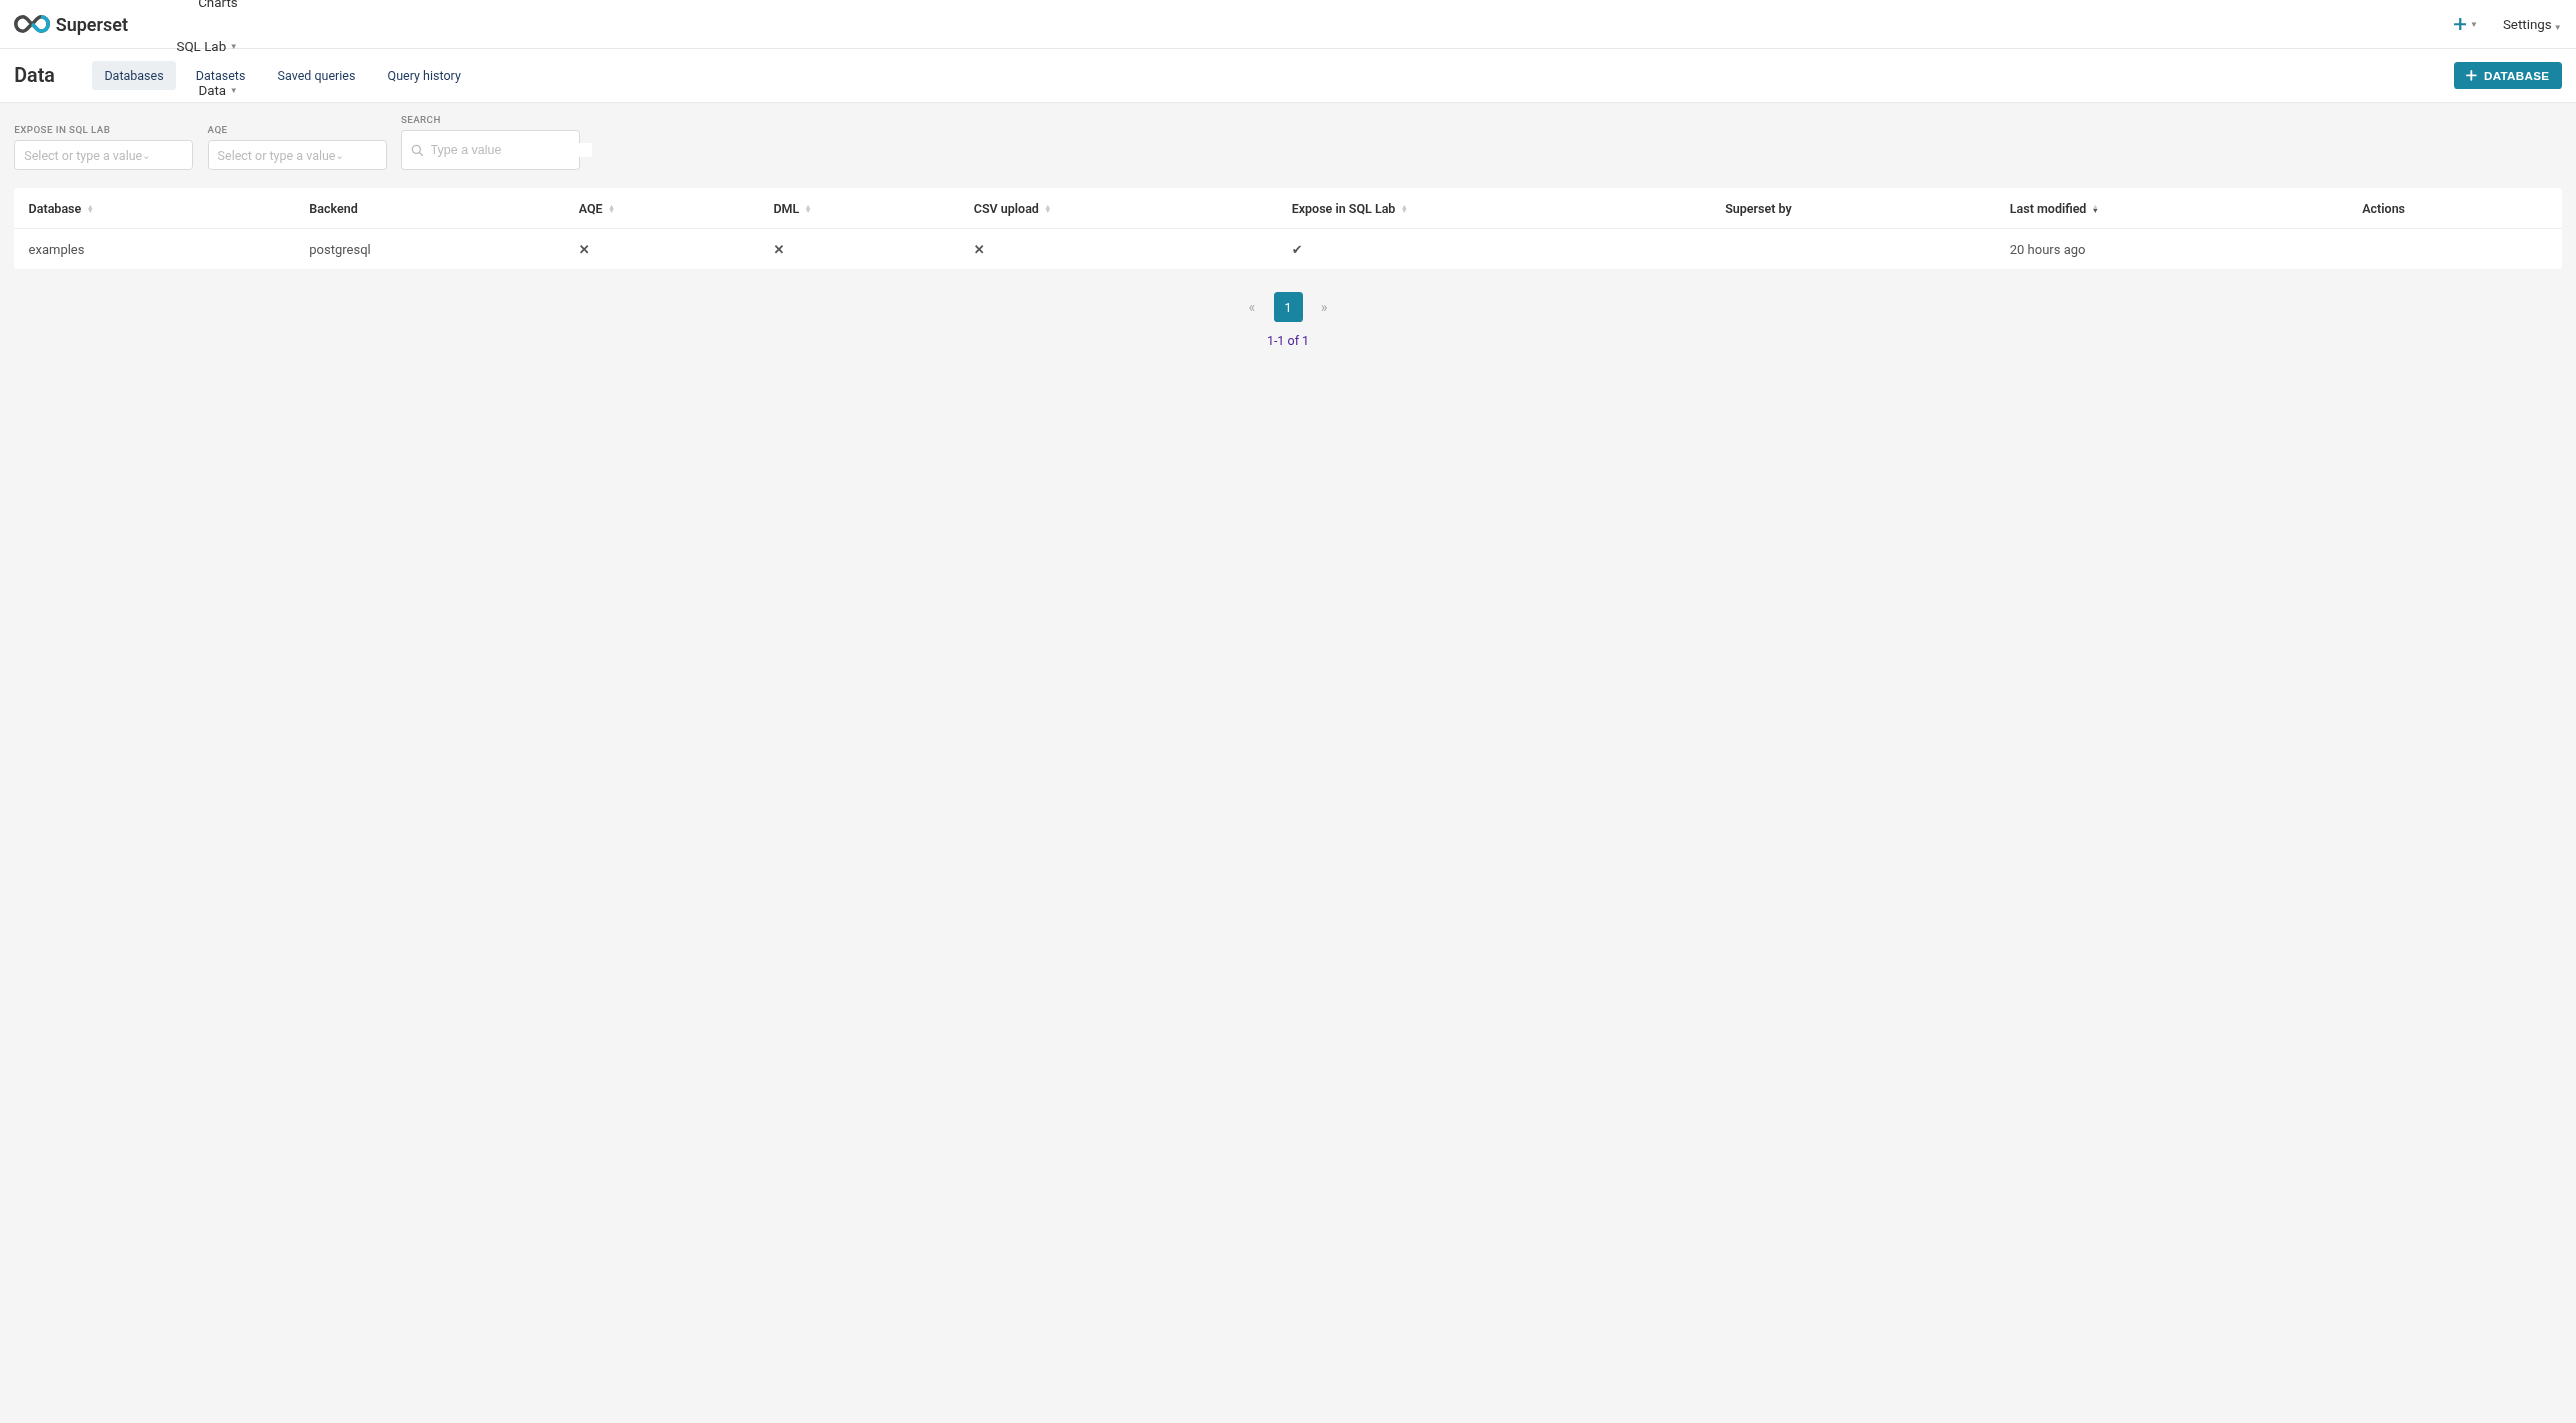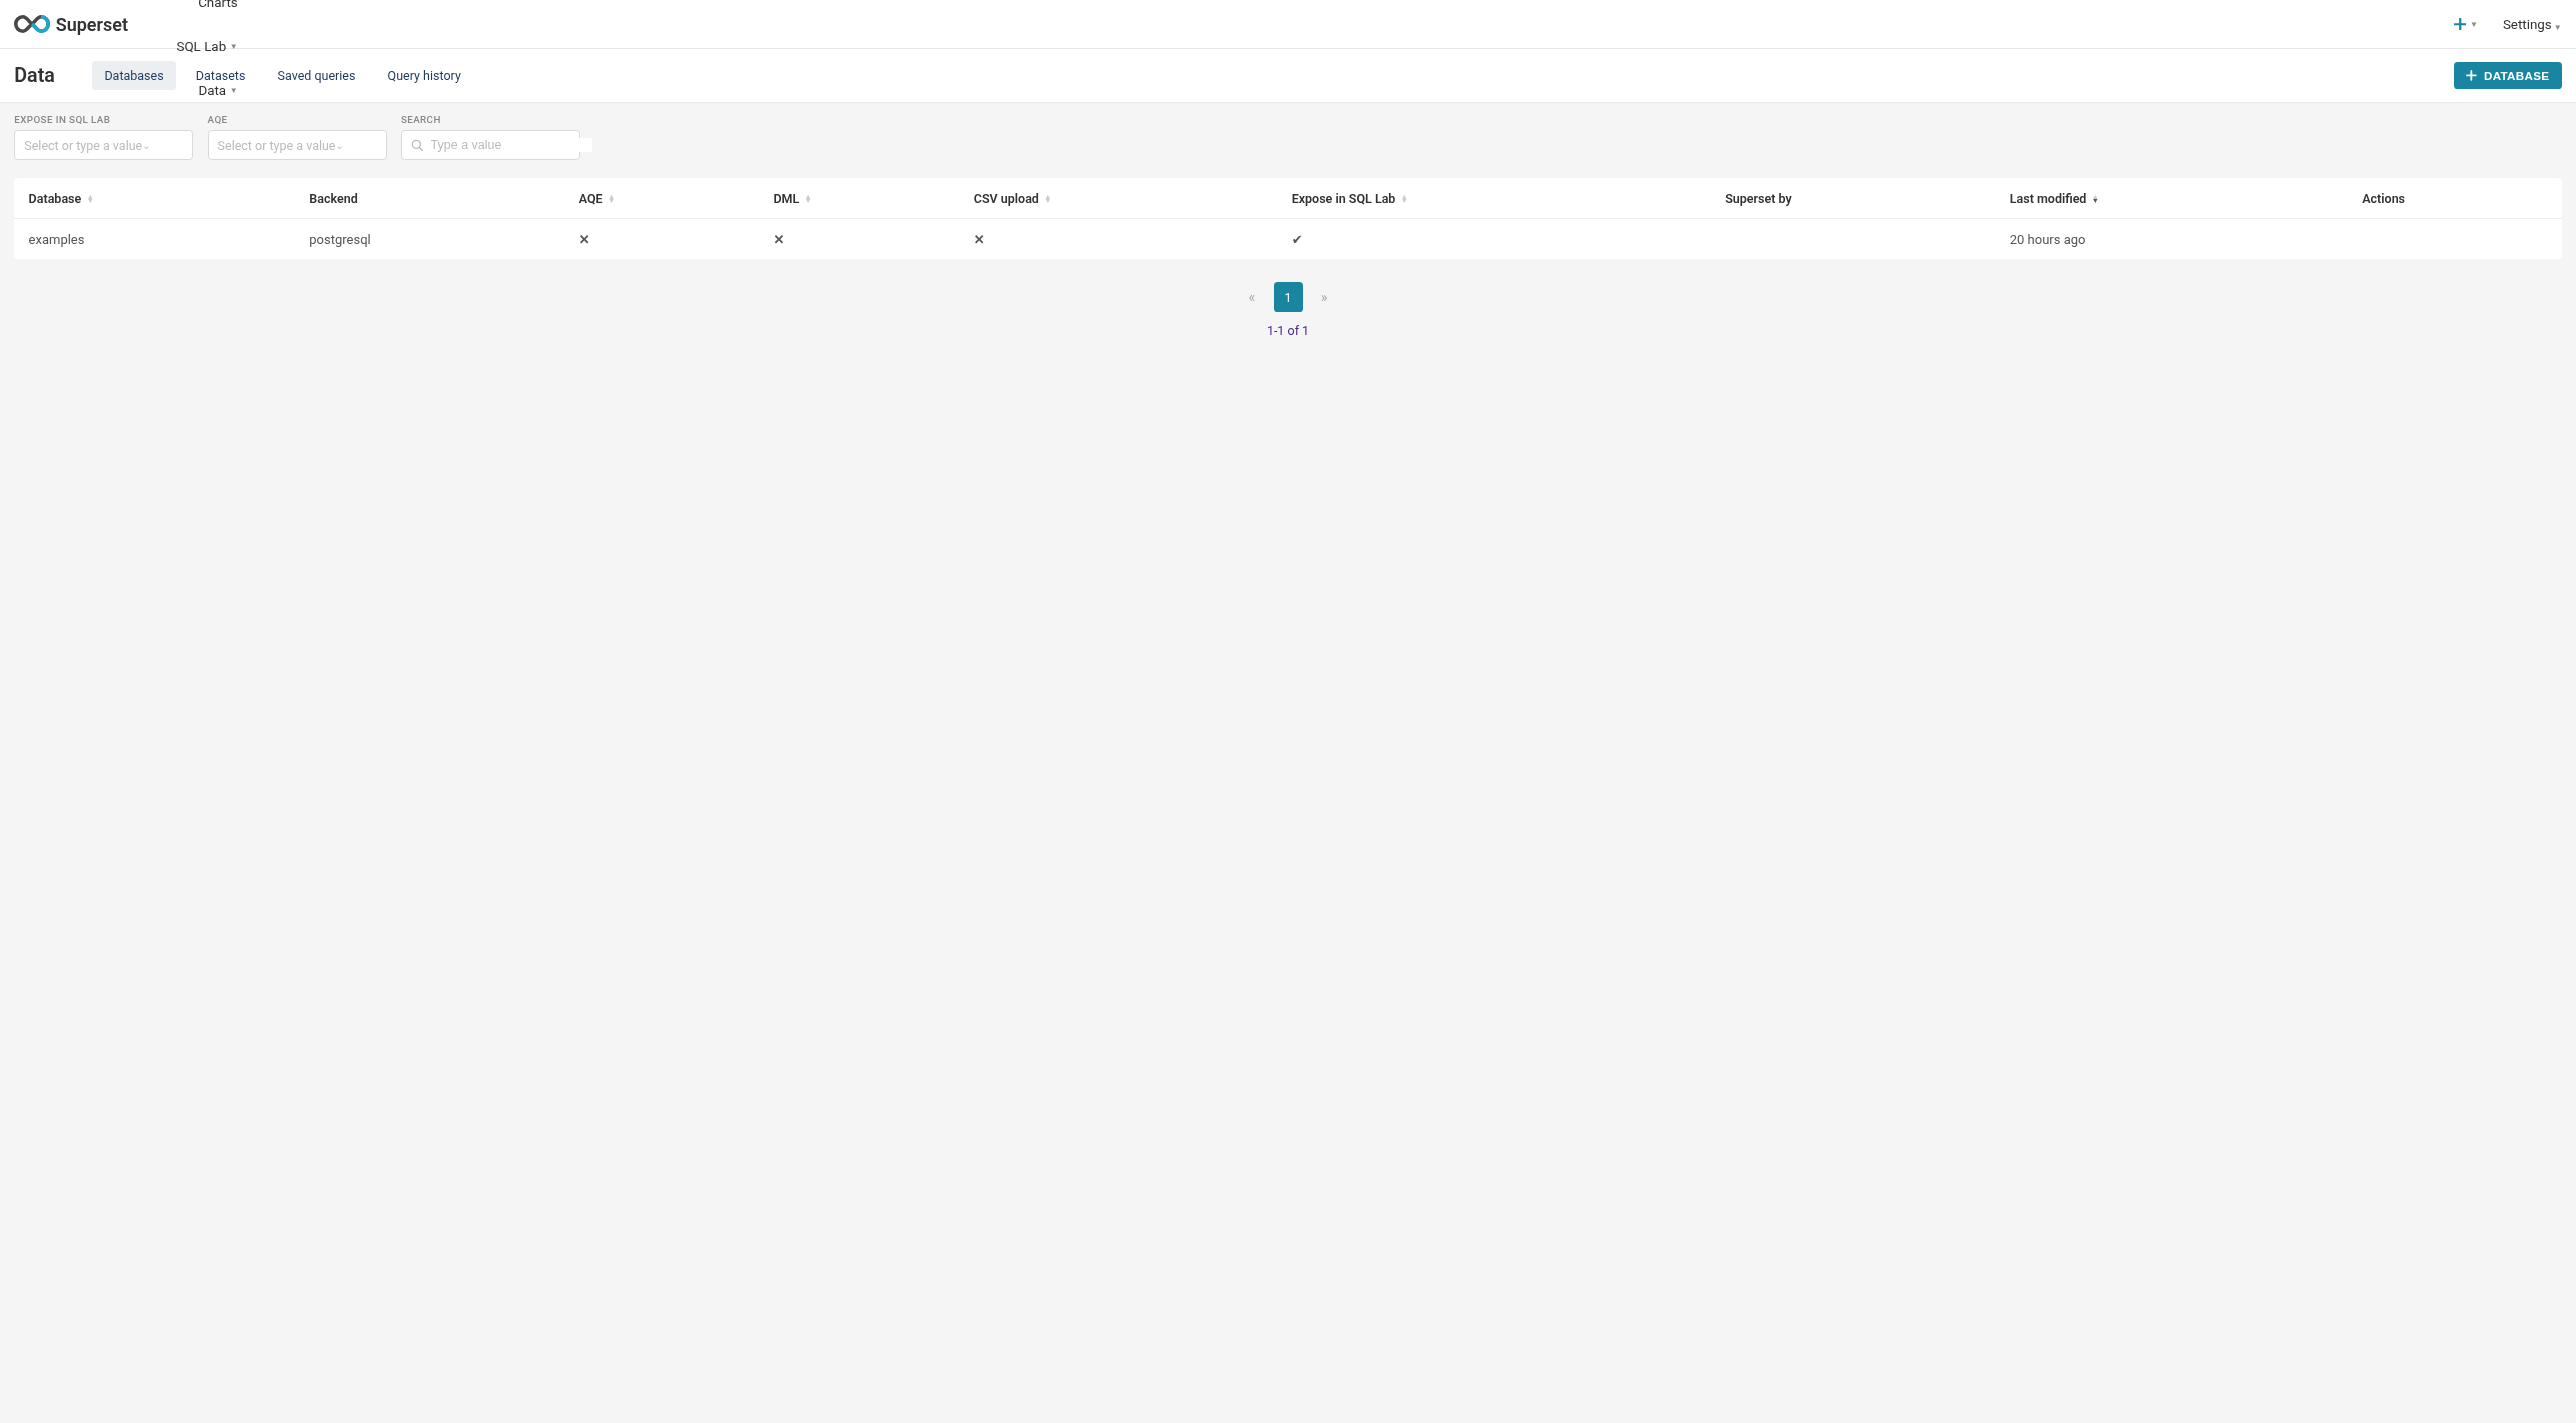--- a/index.html
+++ b/index.html
@@ -107,21 +107,21 @@
       padding: 0 9px;
       color: #bbb;
       font-size: 12.5px;
       cursor: pointer;
     }
     .select-box .chev { color: #bbb; font-size: 9.8px; }
     .search-box {
       display: flex;
       align-items: center;
       width: 179px;
-      height: 30px;
+      height: 40px;
       border: 0.9px solid #d9d9d9;
       border-radius: 3.6px;
       background: #fff;
       padding: 0 9px;
       gap: 7.2px;
     }
     .search-box input {
       border: none;
       outline: none;
       flex: 1;

